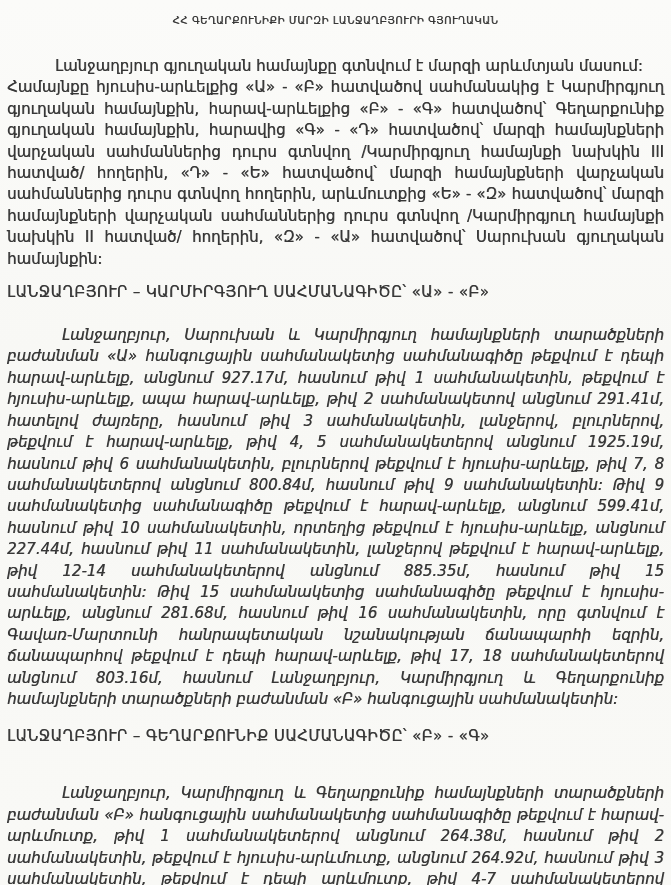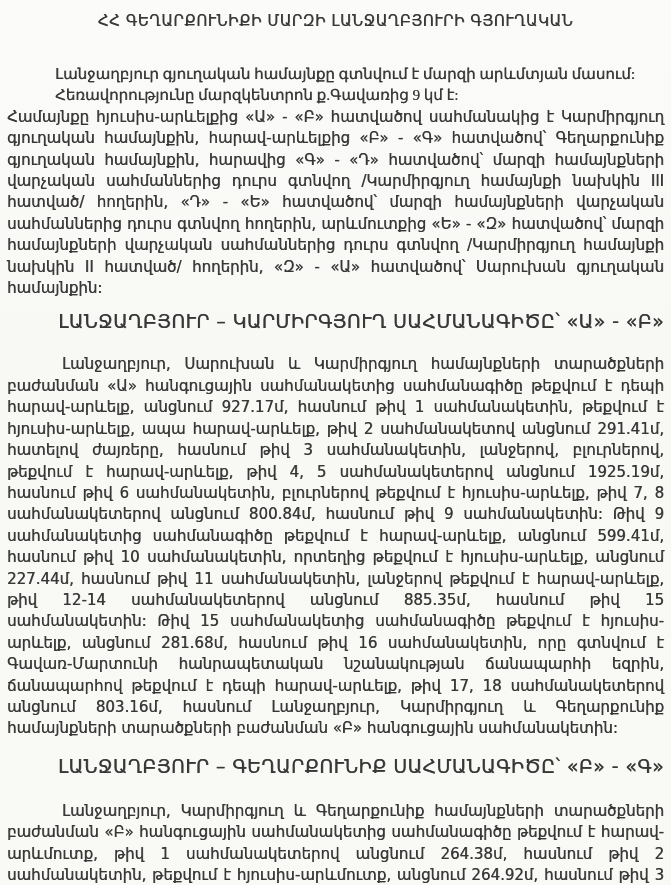--- a/index.html
+++ b/index.html
@@ -20,56 +20,55 @@
     height: 885px;
     padding: 8px 7px 0 7px;
     background: linear-gradient(180deg, #f6f6f4 0%, #f3f3f0 40%, #f4f4f1 100%);
     filter: blur(0.22px) contrast(1.04);
   }
   .scan-text {
     text-shadow: 0.45px 0 0 rgba(58,58,58,0.75);
   }
   .doc-title {
     text-align: center;
-    font-size: 15px;
+    font-size: 10px;
     line-height: 22px;
     letter-spacing: 0.6px;
-    margin: 2px 0 32px 0;
+    margin: 2px 0 24px 0;
   }
   .doc-title div { white-space: nowrap; }
   p {
     margin: 0;
     font-size: 15px;
     line-height: 21.4px;
     text-align: justify;
   }
-  .indent-sm { text-indent: 48px; font-family: Liberation Serif, serif; }
-  .indent-lg { text-indent: 55px; }
+  .indent-sm { text-indent: 48px; }
+  .indent-lg { text-indent: 55px; font-style: italic; }
   .section-heading {
-    text-align: right;
-    font-size: 19px;
+    text-align: left;
+    font-size: 15px;
     line-height: 21px;
     letter-spacing: 0.4px;
     margin: 12px 0 22px 0;
     white-space: nowrap;
   }
-  .heading-bg { margin-top: 16px; margin-bottom: 24px; }
+  .heading-bg { margin-top: 16px; margin-bottom: 36px; }
   .total-line { margin-top: 0; }
 </style>
 </head>
 <body>
 
 <div class="page scan-text">
 
   <div class="doc-title">
     <div>ՀՀ ԳԵՂԱՐՔՈՒՆԻՔԻ ՄԱՐԶԻ ԼԱՆՋԱՂԲՅՈՒՐԻ ԳՅՈՒՂԱԿԱՆ</div>
   </div>
 
   <p class="indent-sm">Լանջաղբյուր գյուղական համայնքը գտնվում է մարզի արևմտյան մասում:</p>
-  <p class="indent-sm">Հեռավորությունը մարզկենտրոն ք.Գավառից 9 կմ է:</p>
   <p>Համայնքը հյուսիս-արևելքից «Ա» - «Բ» հատվածով սահմանակից է Կարմիրգյուղ գյուղական համայնքին, հարավ-արևելքից «Բ» - «Գ» հատվածով՝ Գեղարքունիք գյուղական համայնքին, հարավից «Գ» - «Դ» հատվածով՝ մարզի համայնքների վարչական սահմաններից դուրս գտնվող /Կարմիրգյուղ համայնքի նախկին III հատված/ հողերին, «Դ» - «Ե» հատվածով՝ մարզի համայնքների վարչական սահմաններից դուրս գտնվող հողերին, արևմուտքից «Ե» - «Զ» հատվածով՝ մարզի համայնքների վարչական սահմաններից դուրս գտնվող /Կարմիրգյուղ համայնքի նախկին II հատված/ հողերին, «Զ» - «Ա» հատվածով՝ Սարուխան գյուղական համայնքին:</p>
 
   <div class="section-heading">ԼԱՆՋԱՂԲՅՈՒՐ – ԿԱՐՄԻՐԳՅՈՒՂ ՍԱՀՄԱՆԱԳԻԾԸ՝ «Ա» - «Բ»</div>
 
   <p class="indent-lg">Լանջաղբյուր, Սարուխան և Կարմիրգյուղ համայնքների տարածքների բաժանման «Ա» հանգուցային սահմանակետից սահմանագիծը թեքվում է դեպի հարավ-արևելք, անցնում 927.17մ, հասնում թիվ 1 սահմանակետին, թեքվում է հյուսիս-արևելք, ապա հարավ-արևելք, թիվ 2 սահմանակետով անցնում 291.41մ, հատելով ժայռերը, հասնում թիվ 3 սահմանակետին, լանջերով, բլուրներով, թեքվում է հարավ-արևելք, թիվ 4, 5 սահմանակետերով անցնում 1925.19մ, հասնում թիվ 6 սահմանակետին, բլուրներով թեքվում է հյուսիս-արևելք, թիվ 7, 8 սահմանակետերով անցնում 800.84մ, հասնում թիվ 9 սահմանակետին: Թիվ 9 սահմանակետից սահմանագիծը թեքվում է  հարավ-արևելք, անցնում 599.41մ, հասնում թիվ 10 սահմանակետին, որտեղից թեքվում է հյուսիս-արևելք, անցնում  227.44մ, հասնում թիվ 11 սահմանակետին, լանջերով թեքվում է հարավ-արևելք, թիվ 12-14 սահմանակետերով անցնում 885.35մ, հասնում թիվ 15 սահմանակետին: Թիվ 15 սահմանակետից սահմանագիծը թեքվում է հյուսիս-արևելք, անցնում 281.68մ, հասնում թիվ 16 սահմանակետին, որը գտնվում է Գավառ-Մարտունի հանրապետական նշանակության ճանապարհի եզրին, ճանապարհով թեքվում է դեպի հարավ-արևելք, թիվ 17, 18 սահմանակետերով անցնում 803.16մ, հասնում Լանջաղբյուր, Կարմիրգյուղ և Գեղարքունիք համայնքների տարածքների բաժանման «Բ» հանգուցային սահմանակետին:</p>
 
   <div class="section-heading heading-bg">ԼԱՆՋԱՂԲՅՈՒՐ – ԳԵՂԱՐՔՈՒՆԻՔ ՍԱՀՄԱՆԱԳԻԾԸ՝ «Բ» - «Գ»</div>
 
   <p class="indent-lg">Լանջաղբյուր, Կարմիրգյուղ և Գեղարքունիք համայնքների տարածքների բաժանման «Բ» հանգուցային սահմանակետից սահմանագիծը թեքվում է հարավ-արևմուտք, թիվ 1 սահմանակետերով անցնում 264.38մ, հասնում թիվ 2 սահմանակետին, թեքվում է հյուսիս-արևմուտք, անցնում 264.92մ, հասնում թիվ 3 սահմանակետին, թեքվում է դեպի արևմուտք, թիվ 4-7 սահմանակետերով անցնում 2126.63մ, հասնում թիվ 8 սահմանակետին: Թիվ 8 սահմանակետից սահմանագիծը լանջերով թեքվում է հարավ-արևմուտք, թիվ 9-21 սահմանակետերով անցնելով 2090.89մ, հատելով լիճը, հասնում ժայռի մոտ գտնվող թիվ 22 սահմանակետին: Թիվ 22 սահմանակետից սահմանագիծը թեքվում է հյուսիս, ապա հյուսիս-արևմուտք, թիվ 23 սահմանակետով անցնում 702.38մ, հասնում  Գավառ  - Գեղարքունիք միջհամայնքային</p>
 

